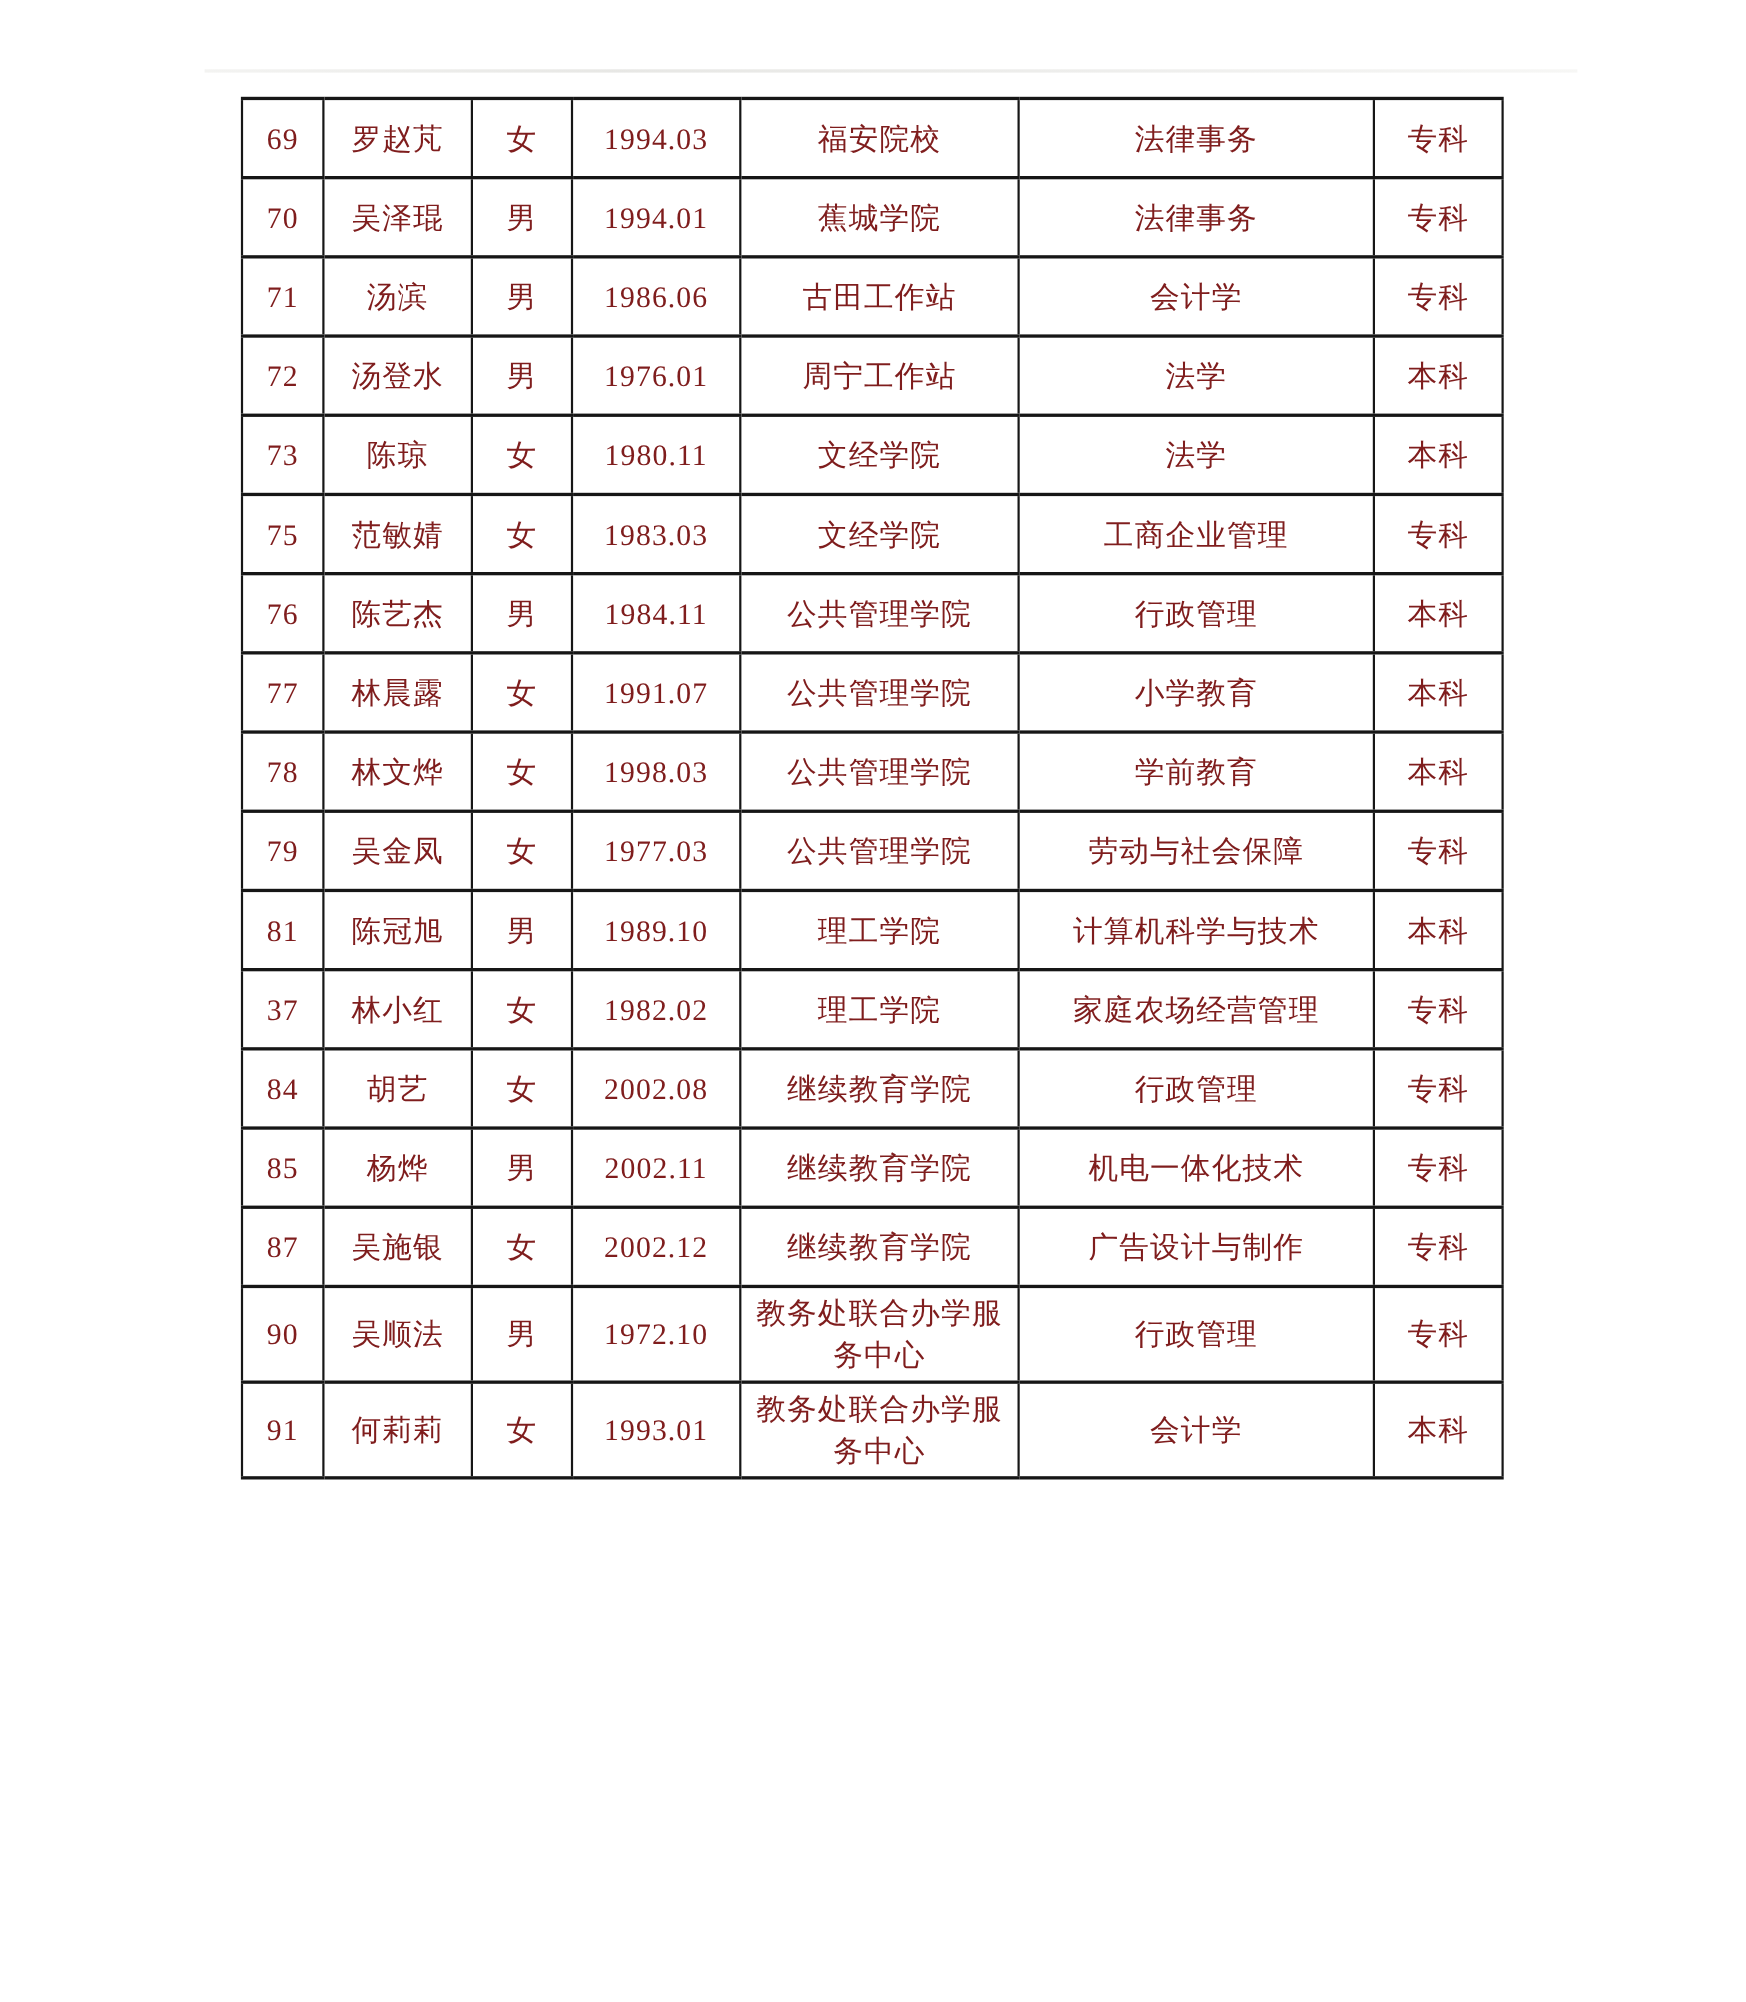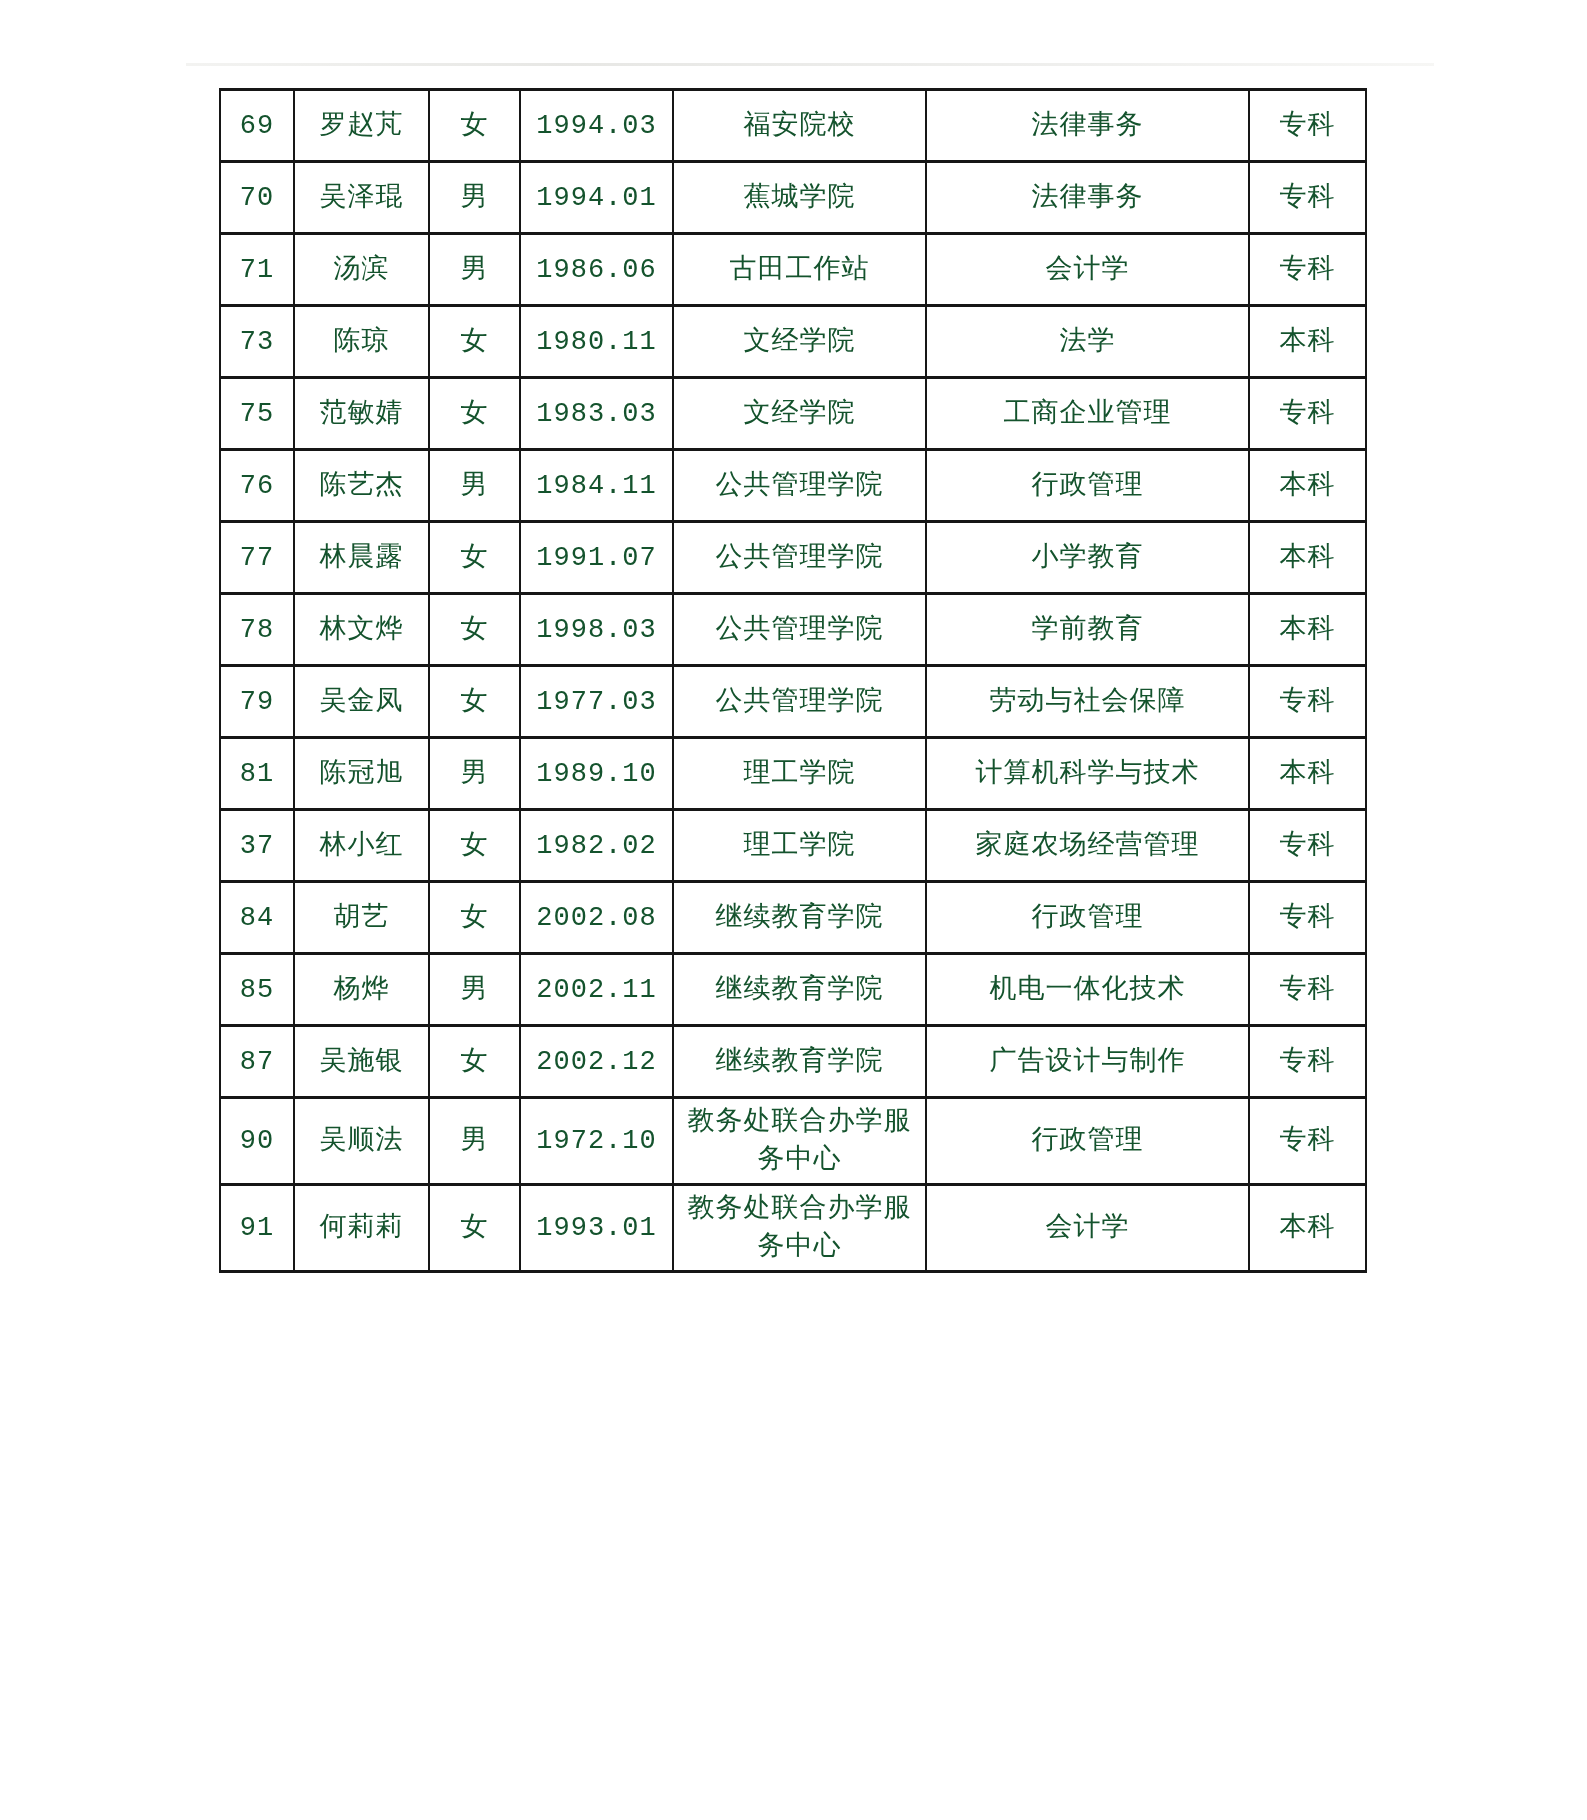--- a/index.html
+++ b/index.html
@@ -1,22 +1,22 @@
 <!DOCTYPE html>
 <html><head>
 <meta charset="utf-8">
 <style>
   html, body { margin: 0; padding: 0; background: #ffffff; }
   .page {
     position: relative;
     width: 1568px;
     height: 1820px;
     background: #ffffff;
-    font-family: Liberation Mono, monospace;
-    color: #14532d;
+    font-family: Liberation Serif, serif;
+    color: #7f1d1d;
     overflow: hidden;
   }
   .scan-artifact {
     position: absolute;
     left: 186px;
     top: 63px;
     width: 1248px;
     height: 3px;
     background: linear-gradient(90deg, #f1f1ef 0%, #e3e3e0 30%, #ececea 70%, #f5f5f3 100%);
     opacity: 0.85;
@@ -86,20 +86,29 @@
         <tr>
           <td class="cell-no">71</td>
           <td class="cell-name">汤滨</td>
           <td class="cell-gender">男</td>
           <td class="cell-birth">1986.06</td>
           <td class="cell-college">古田工作站</td>
           <td class="cell-major">会计学</td>
           <td class="cell-level">专科</td>
         </tr>
         <tr>
+          <td class="cell-no">72</td>
+          <td class="cell-name">汤登水</td>
+          <td class="cell-gender">男</td>
+          <td class="cell-birth">1976.01</td>
+          <td class="cell-college">周宁工作站</td>
+          <td class="cell-major">法学</td>
+          <td class="cell-level">本科</td>
+        </tr>
+        <tr>
           <td class="cell-no">73</td>
           <td class="cell-name">陈琼</td>
           <td class="cell-gender">女</td>
           <td class="cell-birth">1980.11</td>
           <td class="cell-college">文经学院</td>
           <td class="cell-major">法学</td>
           <td class="cell-level">本科</td>
         </tr>
         <tr>
           <td class="cell-no">75</td>

